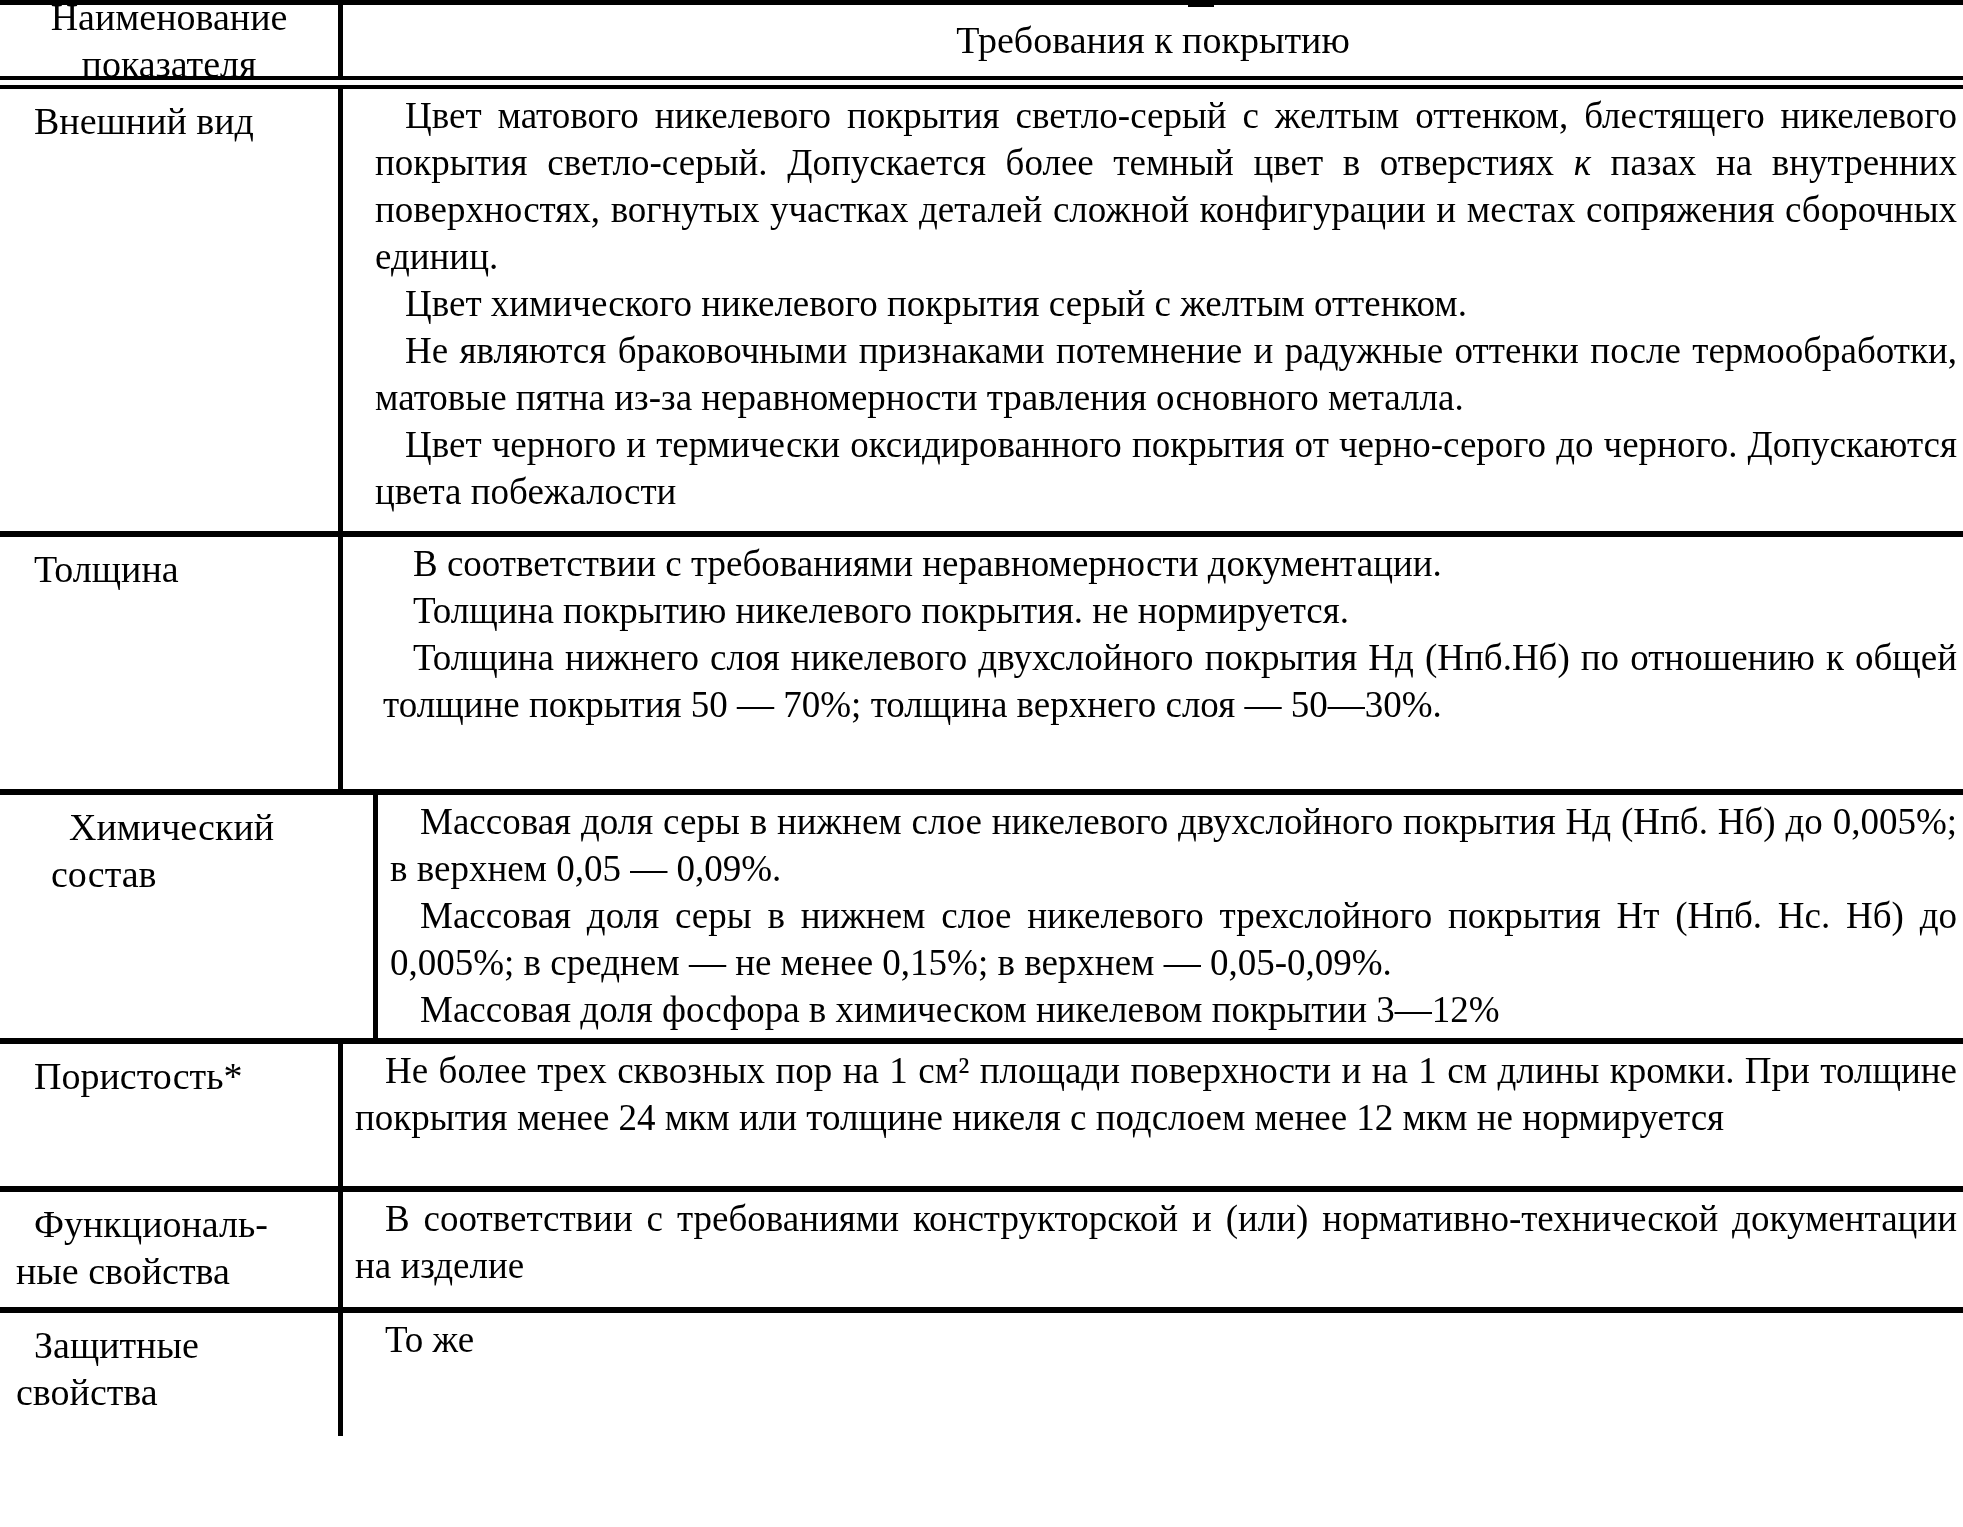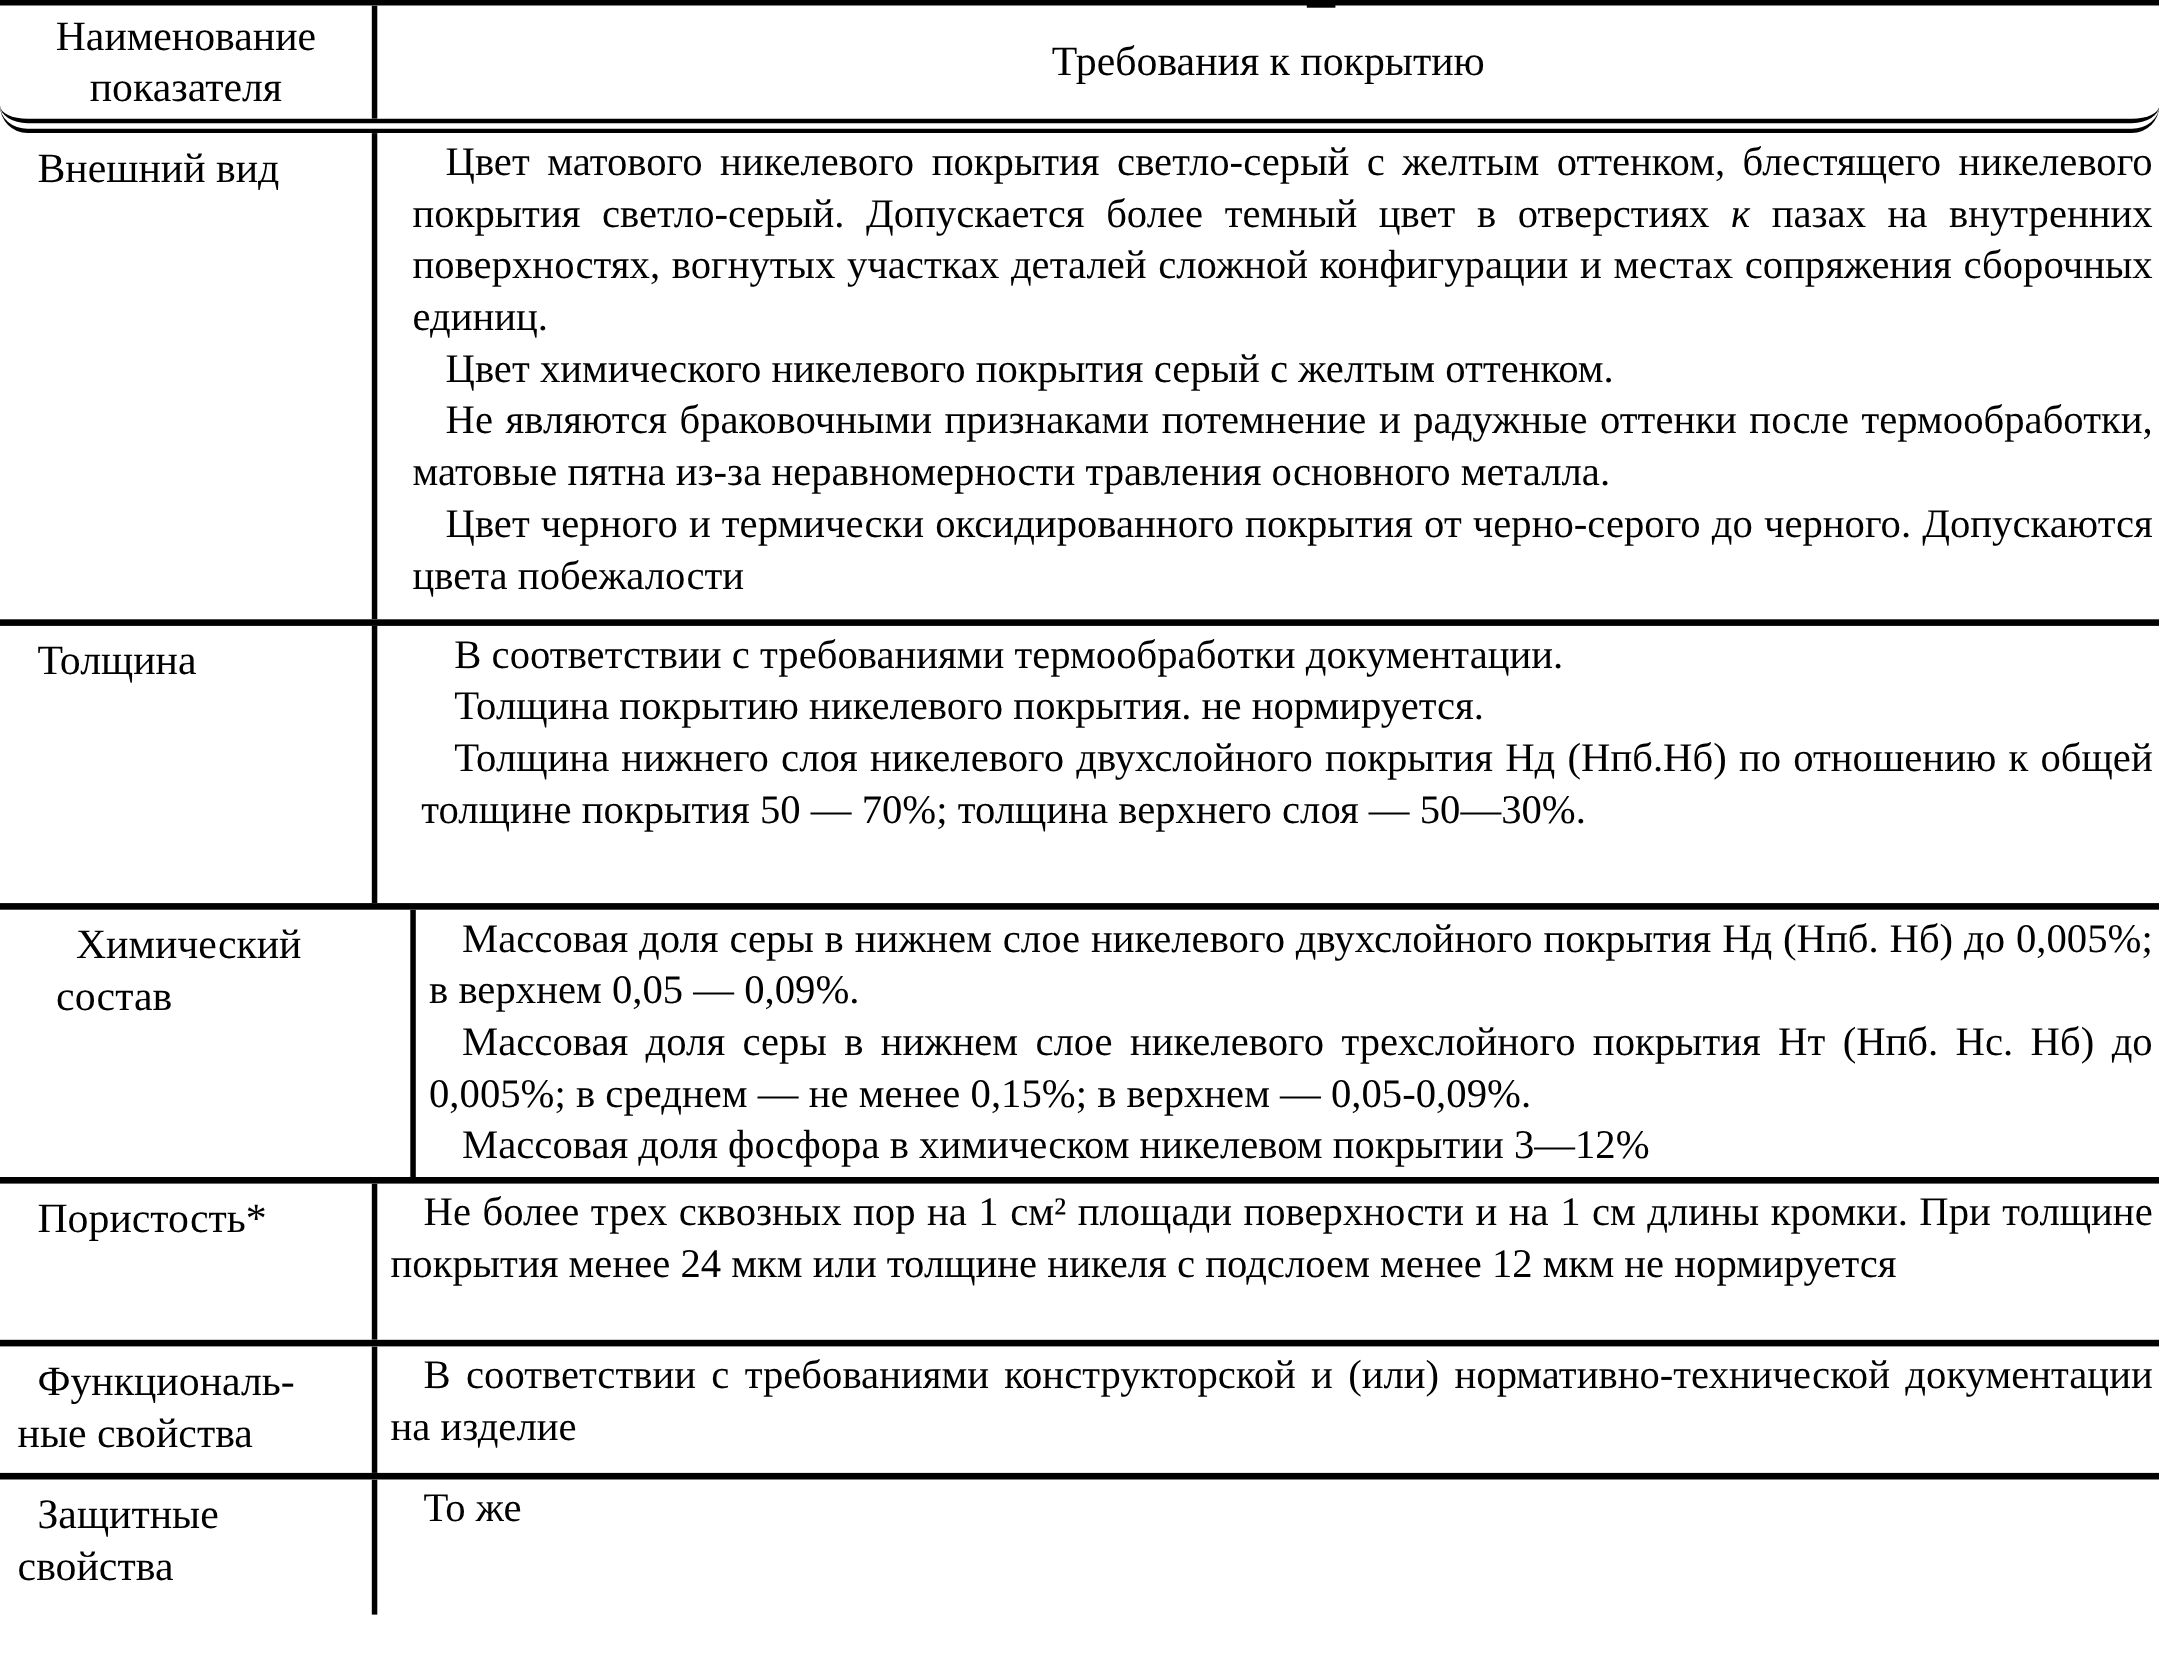--- a/index.html
+++ b/index.html
@@ -23,21 +23,21 @@
     top: 0; left: 0; right: 0; bottom: 0;
     border-top: 5px solid #000000;
   }
   .row {
     display: grid;
     grid-template-columns: 343px 1fr;
     box-sizing: border-box;
     overflow: hidden;
     border-bottom: 6px solid #000000;
   }
-  .row.header    { height: 116px; border-bottom: 13px double #000000; border-radius: 25px; }
+  .row.header    { height: 84px; border-bottom: 13px double #000000; }
   .row.r1        { height: 448px; gap: 20px; }
   .row.r2        { height: 258px; gap: 28px; }
   .row.r3        { height: 249px; padding-left: 35px; }
   .row.r4        { height: 148px; }
   .row.r5        { height: 121px; }
   .row.r6        { height: 123px; border-bottom: none; }
 
   .cell-left {
     border-right: 5px solid #000000;
     box-sizing: border-box;
@@ -107,21 +107,21 @@
         <p class="para">Не являются браковочными признаками потемнение и радужные оттенки после термообработки, матовые пятна из-за неравномерности травления основного металла.</p>
         <p class="para">Цвет черного и термически оксидированного покрытия от черно-серого до черного. Допускаются цвета побежалости</p>
       </div>
     </div>
 
     <div class="row r2">
       <div class="cell-left">
         <div class="label-line">Толщина</div>
       </div>
       <div class="cell-right">
-        <p class="para">В соответствии с требованиями термообработки документации.</p>
+        <p class="para">В соответствии с требованиями неравномерности документации.</p>
         <p class="para">Толщина покрытию никелевого покрытия. не нормируется.</p>
         <p class="para">Толщина нижнего слоя никелевого двухслойного покрытия Нд (Нпб.Нб) по отношению к общей толщине покрытия 50 — 70%; толщина верхнего слоя — 50—30%.</p>
       </div>
     </div>
 
     <div class="row r3">
       <div class="cell-left">
         <div class="label-line">Химический</div>
         <div class="label-line">состав</div>
       </div>

